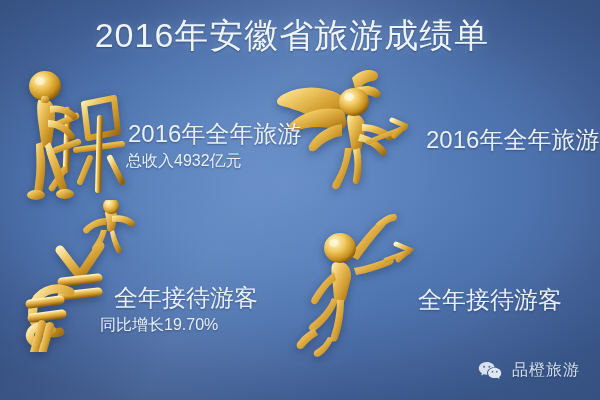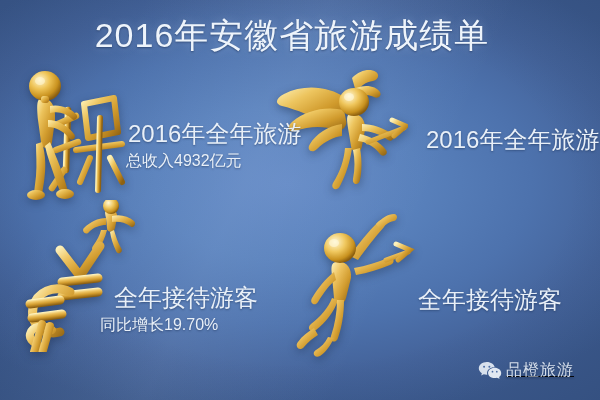--- a/index.html
+++ b/index.html
@@ -73,23 +73,22 @@
 
   #fig-pusher   { left:6px;   top:58px;  }
   #fig-winged   { left:268px; top:66px;  }
   #fig-currency { left:8px;   top:200px; }
   #fig-leaper   { left:288px; top:210px; }
 
   
   #watermark {
     left:478px; top:360px;
     z-index:7;
-    display:flex; align-items:center; gap:4px;
+    display:flex; align-items:center; gap:10px;
     opacity:.92;
-    text-decoration:underline;
   }
   #watermark .wm-text {
     font-size:16px; line-height:20px;
     color:#e2eaf4;
     letter-spacing:1px;
     text-shadow:0 1px 2px rgba(20,38,70,.5);
     white-space:nowrap;
   }
   .wechat-icon { width:24px; height:20px; display:block; }
 </style>

